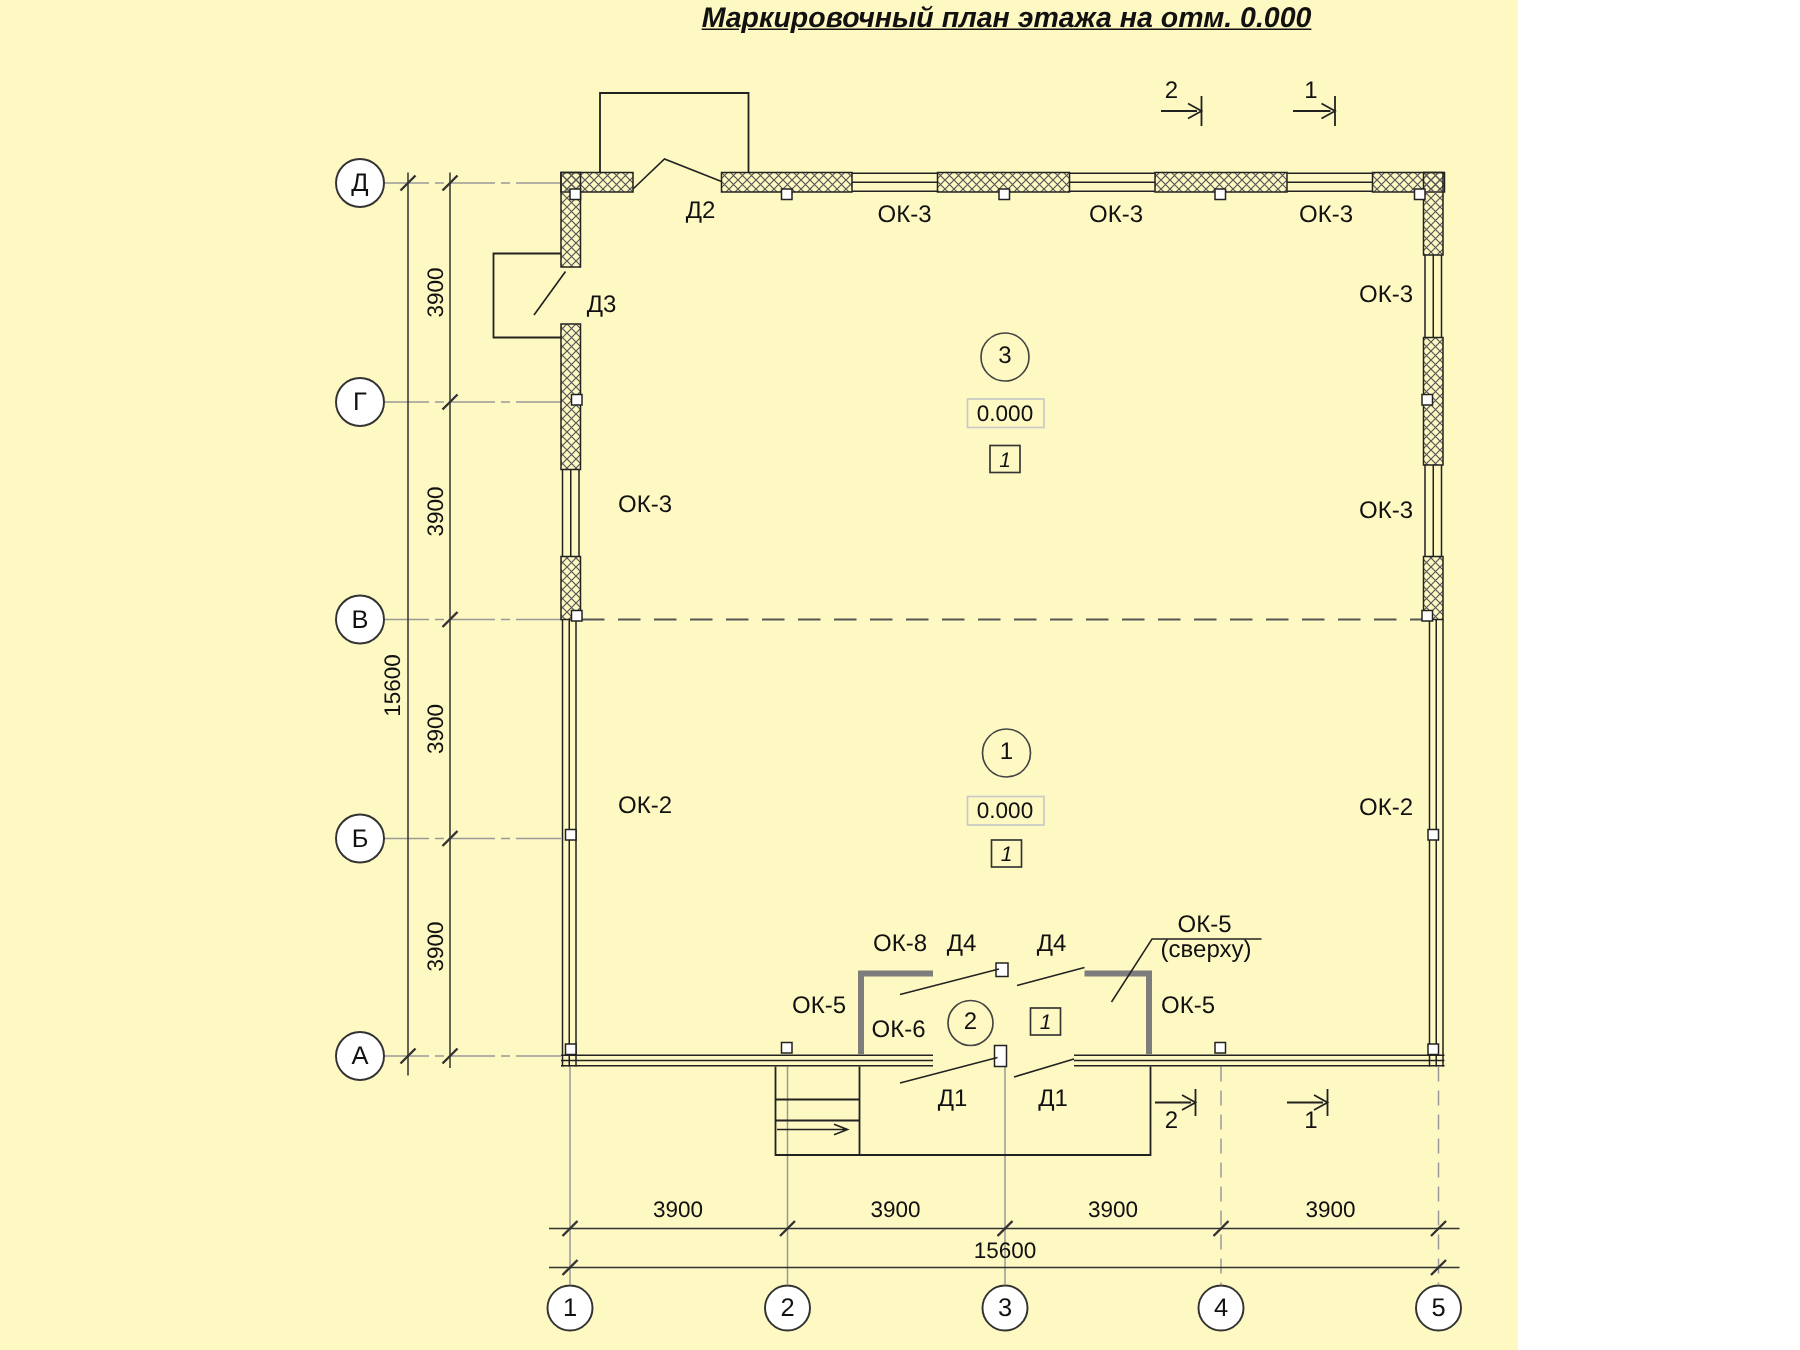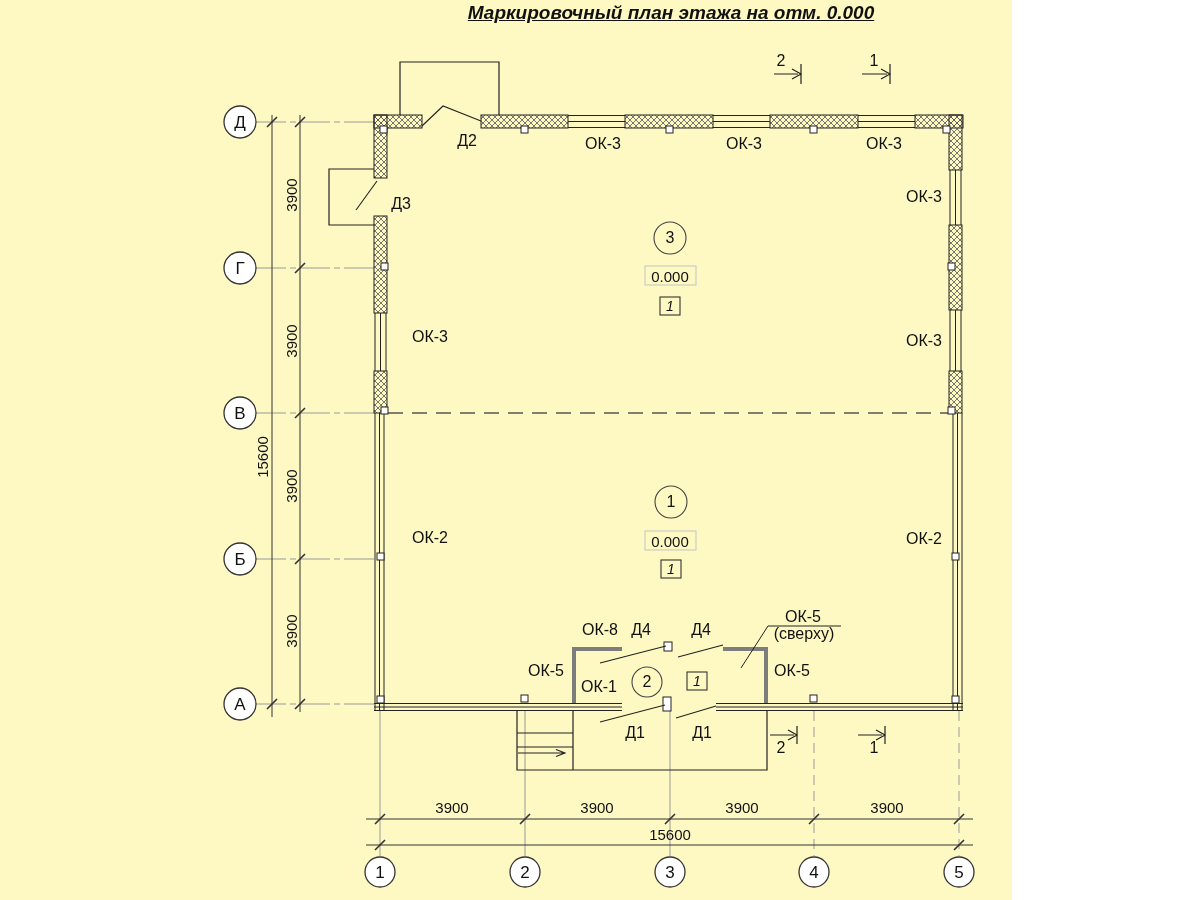--- a/index.html
+++ b/index.html
@@ -196,21 +196,21 @@
       <div class="lbl" style="left: 924px; top: 341px;">ОК-3</div>
       <div class="lbl" style="left: 430px; top: 538px;">ОК-2</div>
       <div class="lbl" style="left: 924px; top: 539px;">ОК-2</div>
       <div class="lbl" style="left: 600px; top: 630px;">ОК-8</div>
       <div class="lbl" style="left: 641px; top: 630px;">Д4</div>
       <div class="lbl" style="left: 701px; top: 630px;">Д4</div>
       <div class="lbl" style="left: 803px; top: 617px;">ОК-5</div>
       <div class="lbl" style="left: 804px; top: 634px;">(сверху)</div>
       <div class="lbl" style="left: 546px; top: 671px;">ОК-5</div>
       <div class="lbl" style="left: 792px; top: 671px;">ОК-5</div>
-      <div class="lbl" style="left: 599px; top: 687px;">ОК-1</div>
+      <div class="lbl" style="left: 599px; top: 687px;">ОК-6</div>
       <div class="lbl" style="left: 635px; top: 733px;">Д1</div>
       <div class="lbl" style="left: 702px; top: 733px;">Д1</div>
       <div class="lbl" style="left: 781px; top: 61px;">2</div>
       <div class="lbl" style="left: 874px; top: 61px;">1</div>
       <div class="lbl" style="left: 781px; top: 748px;">2</div>
       <div class="lbl" style="left: 874px; top: 748px;">1</div>
       <div class="lbl" style="left: 670px; top: 238px;">3</div>
       <div class="lbl" style="font-size: 15px; left: 670px; top: 276px;">0.000</div>
       <div class="lbl it" style="font-size: 14px; left: 670px; top: 306px;">1</div>
       <div class="lbl" style="left: 671px; top: 502px;">1</div>

